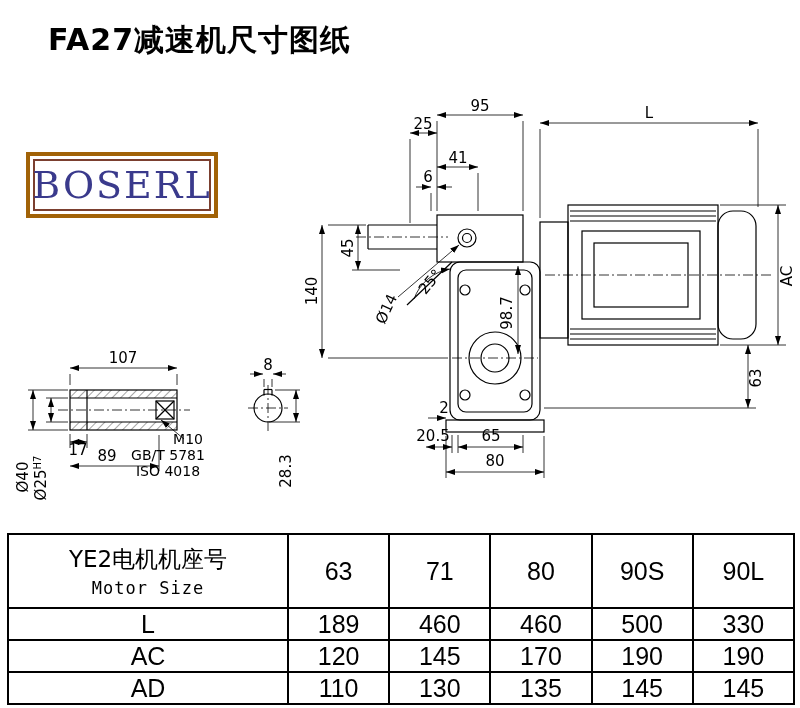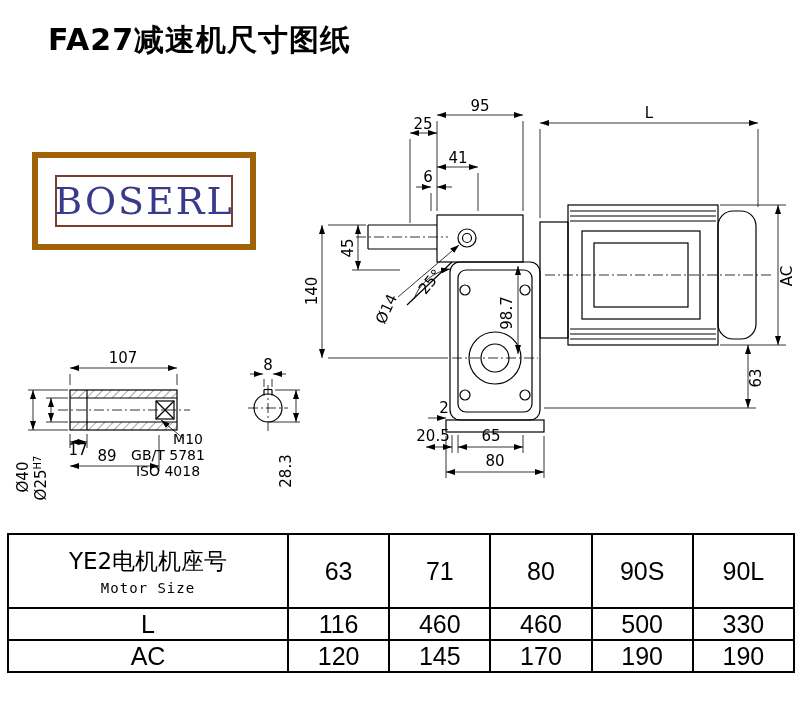--- a/index.html
+++ b/index.html
@@ -6,22 +6,22 @@
   body{
     width:800px;height:708px;position:relative;background:#ffffff;
     font-family:"DejaVu Sans",sans-serif;color:#000;overflow:hidden;
   }
   .page-title{
     position:absolute;left:40px;top:12px;margin:8px;
     font-size:30px;font-weight:bold;letter-spacing:1px;
     font-family:"DejaVu Sans",sans-serif;
   }
   .logo-outer{
-    position:absolute;left:32px;top:152px;width:178px;height:52px;
-    border:6px solid #a16207;padding:17px;box-sizing:content-box;background:#fff;
+    position:absolute;left:26px;top:152px;width:178px;height:52px;
+    border:4px solid #a16207;padding:3px;box-sizing:content-box;background:#fff;
   }
   .logo-inner{
     width:100%;height:100%;border:2px solid #7b3f2f;box-sizing:border-box;
     display:flex;align-items:center;justify-content:center;
   }
   .logo-text{
     font-family:"DejaVu Serif",serif;font-size:38px;color:#3a3a8c;
     letter-spacing:2px;line-height:1;
   }
   svg.drawing{position:absolute;left:0;top:85px;}
@@ -34,21 +34,21 @@
     position:absolute;left:7px;top:533px;width:788px;
     border-collapse:collapse;table-layout:fixed;background:#fff;
   }
   .size-table th,.size-table td{
     border:2px solid #000;text-align:center;vertical-align:middle;
     font-weight:normal;padding:0;
   }
   .size-table tr.hdr th{height:72px;}
   .size-table tr.datarow td{height:30px;}
   .lab-cn{font-size:23px;line-height:1.45;}
-  .lab-en{font-size:14px;font-family:"DejaVu Sans Mono",monospace;letter-spacing:1px;line-height:1.3;}
+  .lab-en{font-size:17px;font-family:"DejaVu Sans Mono",monospace;letter-spacing:1px;line-height:1.3;}
   .num{font-size:25px;font-family:"Liberation Sans",sans-serif;}
 </style>
 </head>
 <body>
 
 <h1 class="page-title">FA27减速机尺寸图纸</h1>
 
 <div class="logo-outer">
   <div class="logo-inner">
     <span class="logo-text">BOSERL</span>
@@ -245,28 +245,36 @@
         <div class="lab-en">Motor Size</div>
       </th>
       <th class="num">63</th>
       <th class="num">71</th>
       <th class="num">80</th>
       <th class="num">90S</th>
       <th class="num">90L</th>
     </tr>
     <tr class="datarow">
       <td class="num">L</td>
-      <td class="num">116</td>
+      <td class="num">189</td>
       <td class="num">460</td>
       <td class="num">460</td>
       <td class="num">500</td>
       <td class="num">330</td>
     </tr>
     <tr class="datarow">
       <td class="num">AC</td>
       <td class="num">120</td>
       <td class="num">145</td>
       <td class="num">170</td>
       <td class="num">190</td>
       <td class="num">190</td>
     </tr>
+    <tr class="datarow">
+      <td class="num">AD</td>
+      <td class="num">110</td>
+      <td class="num">130</td>
+      <td class="num">135</td>
+      <td class="num">145</td>
+      <td class="num">145</td>
+    </tr>
   </tbody>
 </table>
 
 </body></html>

